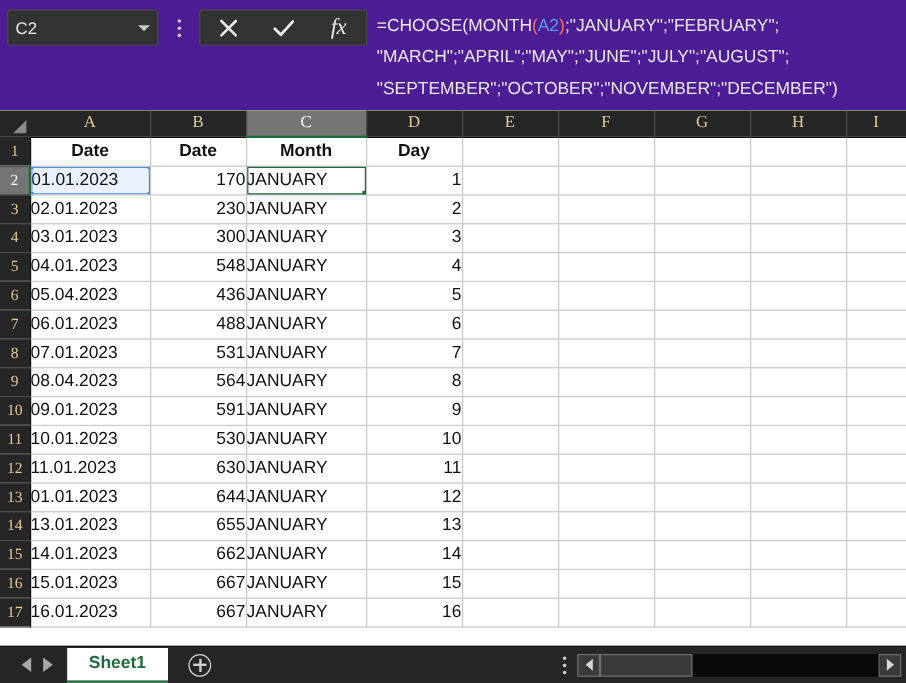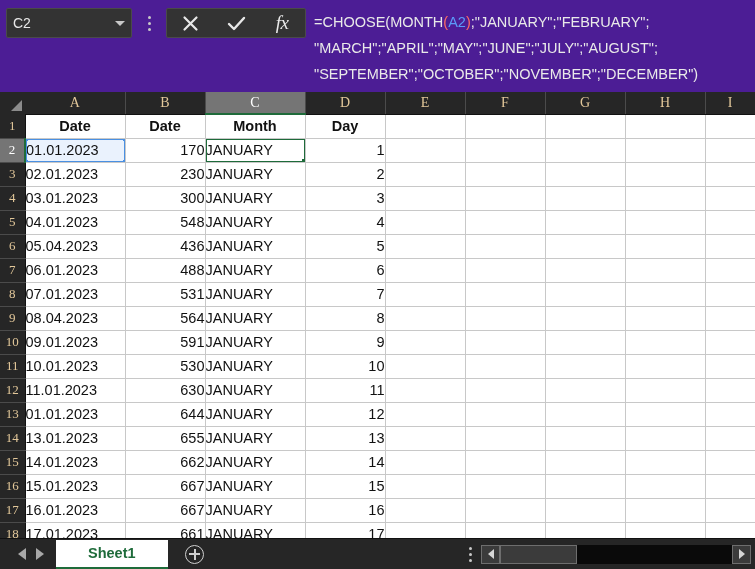--- a/index.html
+++ b/index.html
@@ -237,21 +237,21 @@
     border-bottom: 6px solid transparent;
     border-left: 8px solid #a8a8a8;
   }
   .sheettab {
     height: 29px;
     background: #ffffff;
     color: #1e6b3a;
     font-weight: bold;
     font-size: 14.5px;
     display: flex; align-items: center; justify-content: center;
-    padding: 0 32px;
+    padding: 0 18px;
     border-bottom: 2px solid #1e6b3a;
     margin-left: 2px;
   }
   .addsheet {
     width: 30px; height: 31px;
     display: flex; align-items: center; justify-content: center;
     margin-left: 12px;
   }
   .addsheet .circ {
     width: 19px; height: 19px;
@@ -582,32 +582,20 @@
             <td class="cell txt">16.01.2023</td>
             <td class="cell num">667</td>
             <td class="cell txt">JANUARY</td>
             <td class="cell num">16</td>
             <td class="cell txt"></td>
             <td class="cell txt"></td>
             <td class="cell txt"></td>
             <td class="cell txt"></td>
             <td class="cell txt"></td>
           </tr>
-          <tr>
-            <td class="rowhead">18</td>
-            <td class="cell txt">17.01.2023</td>
-            <td class="cell num">661</td>
-            <td class="cell txt">JANUARY</td>
-            <td class="cell num">17</td>
-            <td class="cell txt"></td>
-            <td class="cell txt"></td>
-            <td class="cell txt"></td>
-            <td class="cell txt"></td>
-            <td class="cell txt"></td>
-          </tr>
         </tbody>
     </table>
 
   </div>
 
   <div class="bottom">
     <div class="navarrows">
       <span class="tri-l"></span>
       <span class="tri-r"></span>
     </div>

